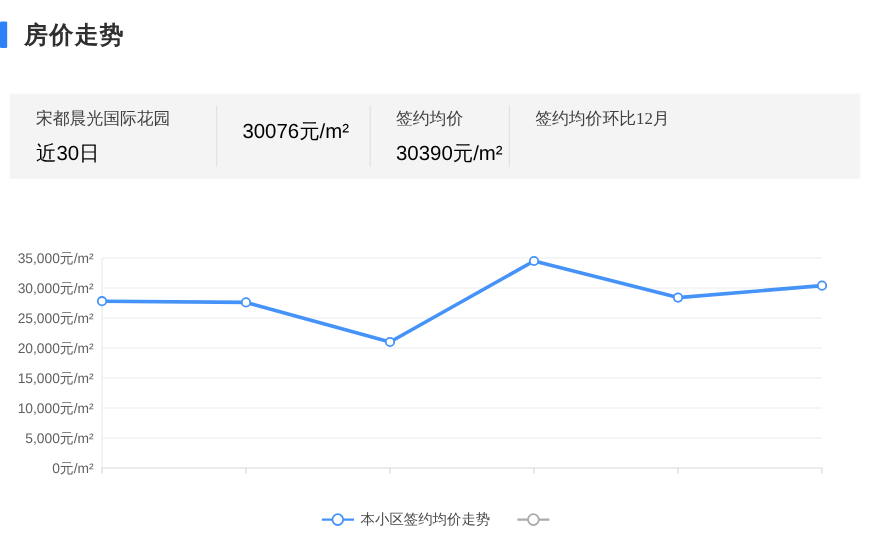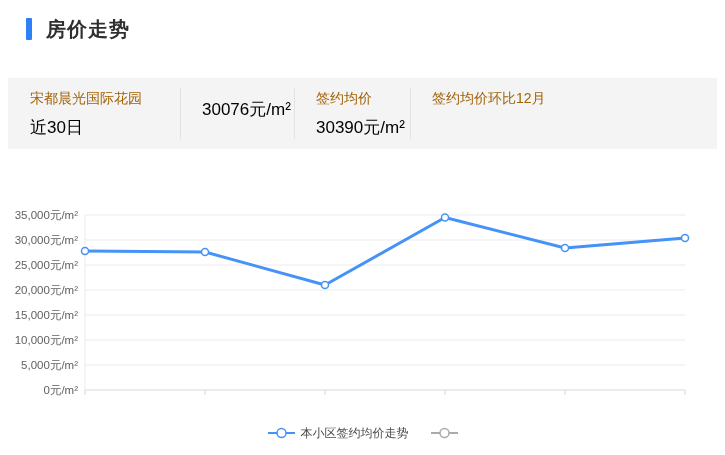--- a/index.html
+++ b/index.html
@@ -1,34 +1,34 @@
 <!DOCTYPE html>
 <html><head>
 <meta charset="utf-8">
 <style>
   * { margin:0; padding:0; box-sizing:border-box; }
   html,body { width:725px; height:455px; background:#ffffff; overflow:hidden;
     font-family:"Liberation Sans","DejaVu Sans",sans-serif; }
 
   
-  .header { display:flex; align-items:center; margin:14px 8px 0 26px; height:30px; }
+  .header { display:flex; align-items:center; margin:14px 8px 0 0; height:30px; }
   .accent-bar { width:6px; height:22px; background:#2e80f7; border-radius:1px; }
   .page-title { margin-left:14px; font-size:20px; font-weight:700; color:#2f2f2f; letter-spacing:1px; }
 
   
   .stats { display:flex; margin:34px 8px 0 8px; height:71px; background:#f4f4f4; }
   .stat-card { position:relative; padding:12px 6px 0 22px; }
   .stat-card + .stat-card::before { content:""; position:absolute; left:0; top:10px; bottom:10px;
     width:1px; background:#e2e2e2; }
   .stat-card:nth-child(1){ width:172px; }
   .stat-card:nth-child(2){ width:114px; }
-  .stat-card:nth-child(3){ width:116px; }
+  .stat-card:nth-child(3){ width:116px;margin-left:14px; }
   .stat-card:nth-child(4){ width:155px; }
   .stat-card:nth-child(5){ width:152px; }
-  .stat-label { font-size:14px; color:#a16207; white-space:nowrap; overflow:hidden; text-overflow:ellipsis; }
+  .stat-label { font-size:14px; color:#404040; white-space:nowrap; overflow:hidden; text-overflow:ellipsis;font-family:Liberation Serif, serif; }
   .stat-value { margin-top:8px; font-size:17px; color:#000000; white-space:nowrap; }
 
   
   .chart-wrap { margin-top:31px; }
   .chart-wrap svg { display:block; }
 
   
   .legend { margin-top:10px; height:16px; display:flex; justify-content:center; align-items:center; gap:22px; }
   .legend-item { display:flex; align-items:center; gap:6px; font-size:12px; cursor:pointer;text-align:center; }
   .legend-item svg { display:block; }

